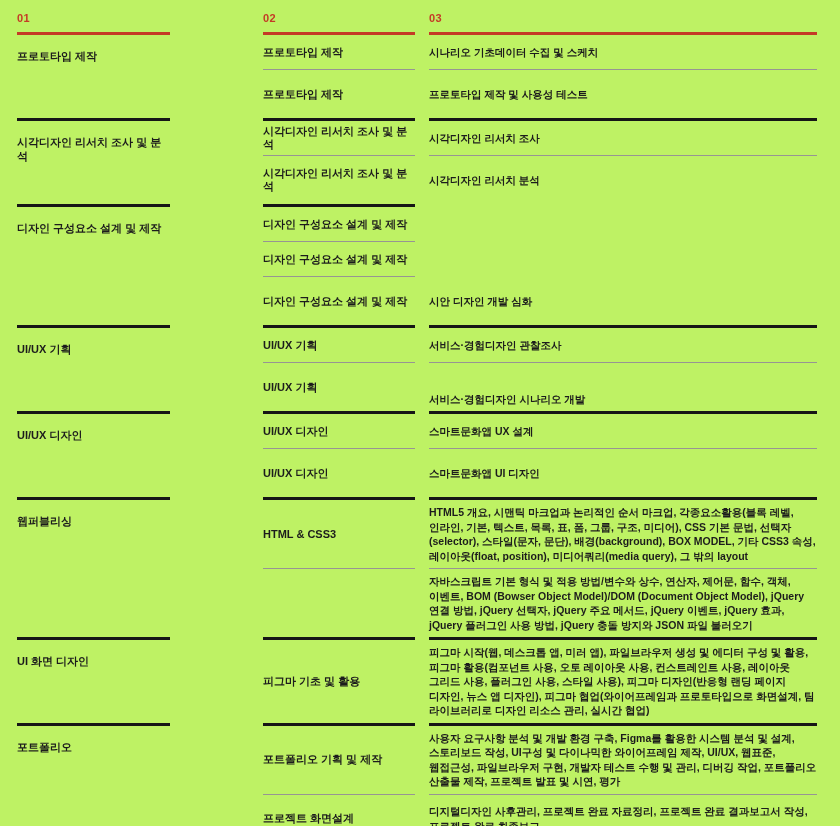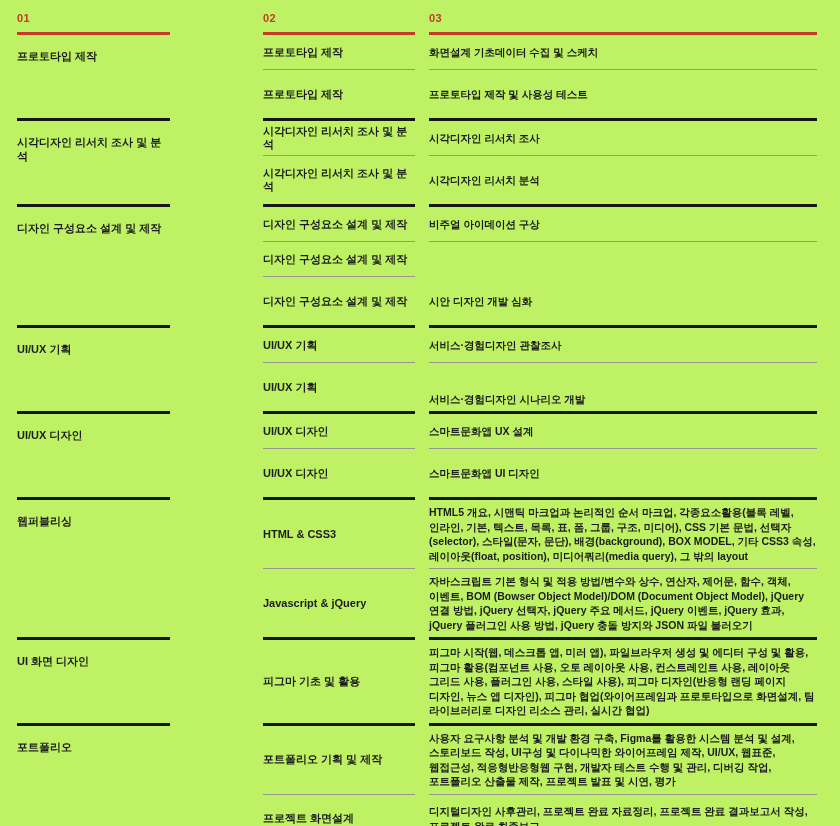--- a/index.html
+++ b/index.html
@@ -91,21 +91,21 @@
   </header>
 
   <div id="groups">
       <section class="group">
     <div class="cat" style="grid-row: 1 / span 2;">프로토타입 제작</div>
 
   <div class="cell2 thin" style="grid-row: 1;">
     <span class="subject">프로토타입 제작</span>
   </div>
   <div class="cell3 thin" style="grid-row: 1;">
-    <span class="detail">화면설계 기초데이터 수집 및 스케치</span>
+    <span class="detail">시나리오 기초데이터 수집 및 스케치</span>
   </div>
 
   <div class="cell2 rlast" style="grid-row: 2;">
     <span class="subject">프로토타입 제작</span>
   </div>
   <div class="cell3 rlast" style="grid-row: 2;">
     <span class="detail">프로토타입 제작 및 사용성 테스트</span>
   </div>
 </section>
       <section class="group">
@@ -123,23 +123,20 @@
   </div>
   <div class="cell3 rlast" style="grid-row: 2;">
     <span class="detail">시각디자인 리서치 분석</span>
   </div>
 </section>
       <section class="group">
     <div class="cat gt" style="grid-row: 1 / span 3;">디자인 구성요소 설계 및 제작</div>
 
   <div class="cell2 gt thin" style="grid-row: 1;">
     <span class="subject">디자인 구성요소 설계 및 제작</span>
-  </div>
-  <div class="cell3 gt thin" style="grid-row: 1;">
-    <span class="detail">비주얼 아이데이션 구상</span>
   </div>
 
   <div class="cell2 thin" style="grid-row: 2;">
     <span class="subject">디자인 구성요소 설계 및 제작</span>
   </div>
 
   <div class="cell2 rlast" style="grid-row: 3;">
     <span class="subject">디자인 구성요소 설계 및 제작</span>
   </div>
   <div class="cell3 rlast" style="grid-row: 3;">
@@ -183,23 +180,20 @@
       <section class="group">
     <div class="cat gt" style="grid-row: 1 / span 2;">웹퍼블리싱</div>
 
   <div class="cell2 gt thin" style="grid-row: 1;">
     <span class="subject">HTML &amp; CSS3</span>
   </div>
   <div class="cell3 gt thin" style="grid-row: 1;">
     <span class="detail">HTML5 개요, 시맨틱 마크업과 논리적인 순서 마크업, 각종요소활용(블록 레벨, 인라인, 기본, 텍스트, 목록, 표, 폼, 그룹, 구조, 미디어), CSS 기본 문법, 선택자(selector), 스타일(문자, 문단), 배경(background), BOX MODEL, 기타 CSS3 속성, 레이아웃(float, position), 미디어쿼리(media query), 그 밖의 layout</span>
   </div>
 
-  <div class="cell2 rlast" style="grid-row: 2;">
-    <span class="subject">Javascript &amp; jQuery</span>
-  </div>
   <div class="cell3 rlast" style="grid-row: 2;">
     <span class="detail">자바스크립트 기본 형식 및 적용 방법/변수와 상수, 연산자, 제어문, 함수, 객체, 이벤트, BOM (Bowser Object Model)/DOM (Document Object Model), jQuery 연결 방법, jQuery 선택자, jQuery 주요 메서드, jQuery 이벤트, jQuery 효과, jQuery 플러그인 사용 방법, jQuery 충돌 방지와 JSON 파일 불러오기</span>
   </div>
 </section>
       <section class="group">
     <div class="cat gt" style="grid-row: 1 / span 1;">UI 화면 디자인</div>
 
   <div class="cell2 gt rlast" style="grid-row: 1;">
     <span class="subject">피그마 기초 및 활용</span>
   </div>
@@ -207,21 +201,21 @@
     <span class="detail">피그마 시작(웹, 데스크톱 앱, 미러 앱), 파일브라우저 생성 및 에디터 구성 및 활용, 피그마 활용(컴포넌트 사용, 오토 레이아웃 사용, 컨스트레인트 사용, 레이아웃 그리드 사용, 플러그인 사용, 스타일 사용), 피그마 디자인(반응형 랜딩 페이지 디자인, 뉴스 앱 디자인), 피그마 협업(와이어프레임과 프로토타입으로 화면설계, 팀 라이브러리로 디자인 리소스 관리, 실시간 협업)</span>
   </div>
 </section>
       <section class="group">
     <div class="cat gt gb" style="grid-row: 1 / span 2;">포트폴리오</div>
 
   <div class="cell2 gt thin" style="grid-row: 1;">
     <span class="subject">포트폴리오 기획 및 제작</span>
   </div>
   <div class="cell3 gt thin" style="grid-row: 1;">
-    <span class="detail">사용자 요구사항 분석 및 개발 환경 구축, Figma를 활용한 시스템 분석 및 설계, 스토리보드 작성, UI구성 및 다이나믹한 와이어프레임 제작, UI/UX, 웹표준, 웹접근성, 적응형반응형웹 구현, 개발자 테스트 수행 및 관리, 디버깅 작업, 포트폴리오 산출물 제작, 프로젝트 발표 및 시연, 평가</span>
+    <span class="detail">사용자 요구사항 분석 및 개발 환경 구축, Figma를 활용한 시스템 분석 및 설계, 스토리보드 작성, UI구성 및 다이나믹한 와이어프레임 제작, UI/UX, 웹표준, 웹접근성, 파일브라우저 구현, 개발자 테스트 수행 및 관리, 디버깅 작업, 포트폴리오 산출물 제작, 프로젝트 발표 및 시연, 평가</span>
   </div>
 
   <div class="cell2 rlast gb" style="grid-row: 2;">
     <span class="subject">프로젝트 화면설계</span>
   </div>
   <div class="cell3 rlast gb" style="grid-row: 2;">
     <span class="detail">디지털디자인 사후관리, 프로젝트 완료 자료정리, 프로젝트 완료 결과보고서 작성, 프로젝트 완료 최종보고</span>
   </div>
 </section>
     </div>

